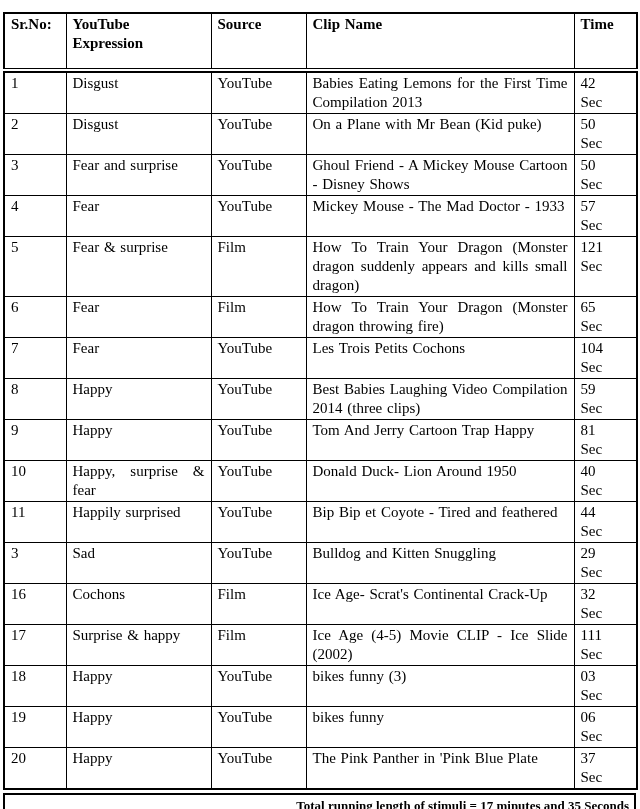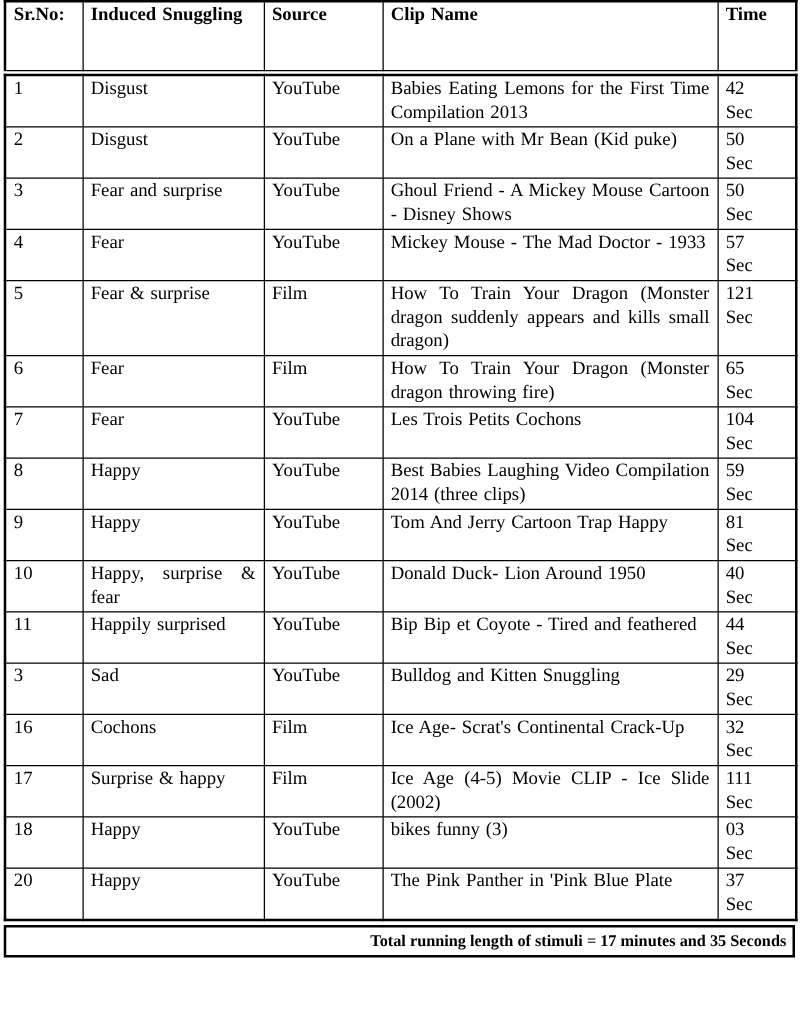--- a/index.html
+++ b/index.html
@@ -16,21 +16,21 @@
     color: #000000;
     font-family: "Liberation Serif", "DejaVu Serif", serif;
   }
   table.tbl {
     border-collapse: collapse;
     table-layout: fixed;
     width: 633px;
     margin-left: 3px;
   }
   table.tbl-head {
-    margin-top: 0;
+    margin-top: 12px;
     border: 2px solid #000;
     border-bottom-width: 1px;
   }
   table.tbl-body {
     margin-top: 2px;
     border: 2px solid #000;
   }
   .tbl th, .tbl td {
     border: 1px solid #000;
     vertical-align: top;
@@ -78,21 +78,21 @@
     <colgroup>
       <col style="width:62px">
         <col style="width:145px">
         <col style="width:95px">
         <col style="width:268px">
         <col style="width:63px">
     </colgroup>
     <tbody>
         <tr>
       <th>Sr.No:</th>
-      <th class="just">Induced Snuggling</th>
+      <th class="just">YouTube Expression</th>
       <th>Source</th>
       <th>Clip Name</th>
       <th class="time-cell">Time</th>
     </tr>
   </tbody>
     </table>
 
   <table class="tbl tbl-body">
     <colgroup>
       <col style="width:62px">
@@ -218,20 +218,27 @@
   </tr>
 
   <tr class="h1">
     <td>18</td>
     <td class="just">Happy</td>
     <td>YouTube</td>
     <td class="just">bikes funny (3)</td>
     <td class="time-cell">03 Sec</td>
   </tr>
 
+  <tr class="h1">
+    <td>19</td>
+    <td class="just">Happy</td>
+    <td>YouTube</td>
+    <td class="just">bikes funny</td>
+    <td class="time-cell">06 Sec</td>
+  </tr>
 
   <tr class="h2">
     <td>20</td>
     <td class="just">Happy</td>
     <td>YouTube</td>
     <td class="just">The Pink Panther in 'Pink Blue Plate</td>
     <td class="time-cell">37 Sec</td>
   </tr>
 </tbody>
   </table>

